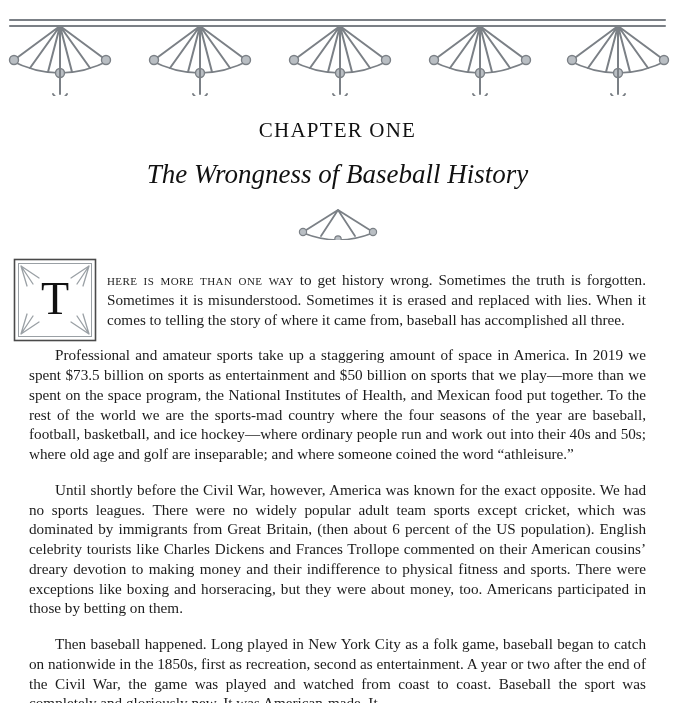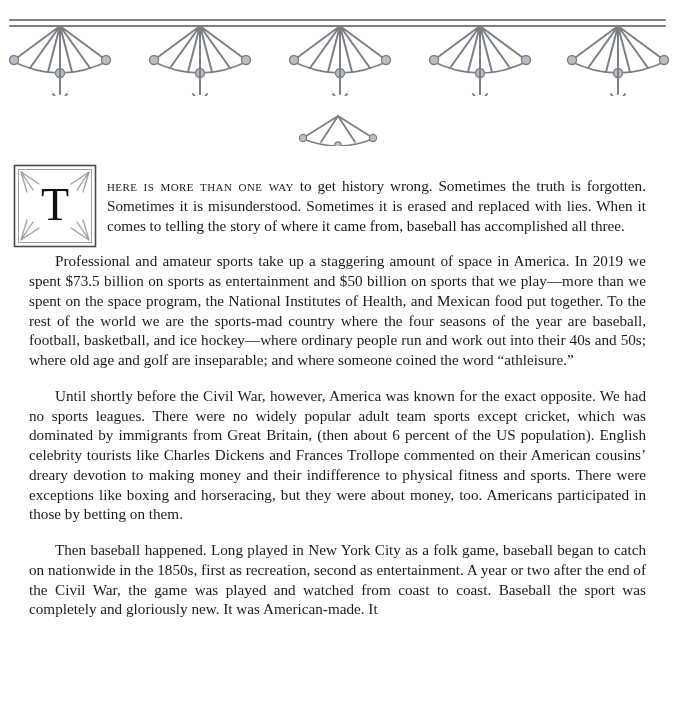--- a/index.html
+++ b/index.html
@@ -153,20 +153,22 @@
           <circle cx="-46" cy="34" r="4.5" fill="#b9bec3" stroke="#7b8086" stroke-width="1.4"></circle>
           <circle cx="46" cy="34" r="4.5" fill="#b9bec3" stroke="#7b8086" stroke-width="1.4"></circle>
           <circle cx="0" cy="47" r="4.5" fill="#b9bec3" stroke="#7b8086" stroke-width="1.4"></circle>
           <line x1="0" y1="0" x2="0" y2="68"></line>
           <path d="M-7 68 q7 10 14 0"></path>
         </g>
       </g>
     </svg>
   </div>
 
+  <div class="chapter-label">CHAPTER ONE</div>
+  <div class="chapter-title">The Wrongness of Baseball History</div>
 
   <div class="divider-ornament">
     <svg width="90" height="34" viewBox="0 0 90 34" xmlns="http://www.w3.org/2000/svg">
       <g stroke="#7b8086" stroke-width="1.8" fill="none" stroke-linecap="round">
         <path d="M45 4 L10 26 M45 4 L80 26 M45 4 L28 30 M45 4 L62 30"></path>
         <path d="M8 26 q37 16 74 0" stroke-width="1.4"></path>
         <circle cx="10" cy="26" r="3.6" fill="#b9bec3" stroke-width="1.2"></circle>
         <circle cx="80" cy="26" r="3.6" fill="#b9bec3" stroke-width="1.2"></circle>
         <circle cx="45" cy="33" r="3.2" fill="#b9bec3" stroke-width="1.2"></circle>
       </g>

